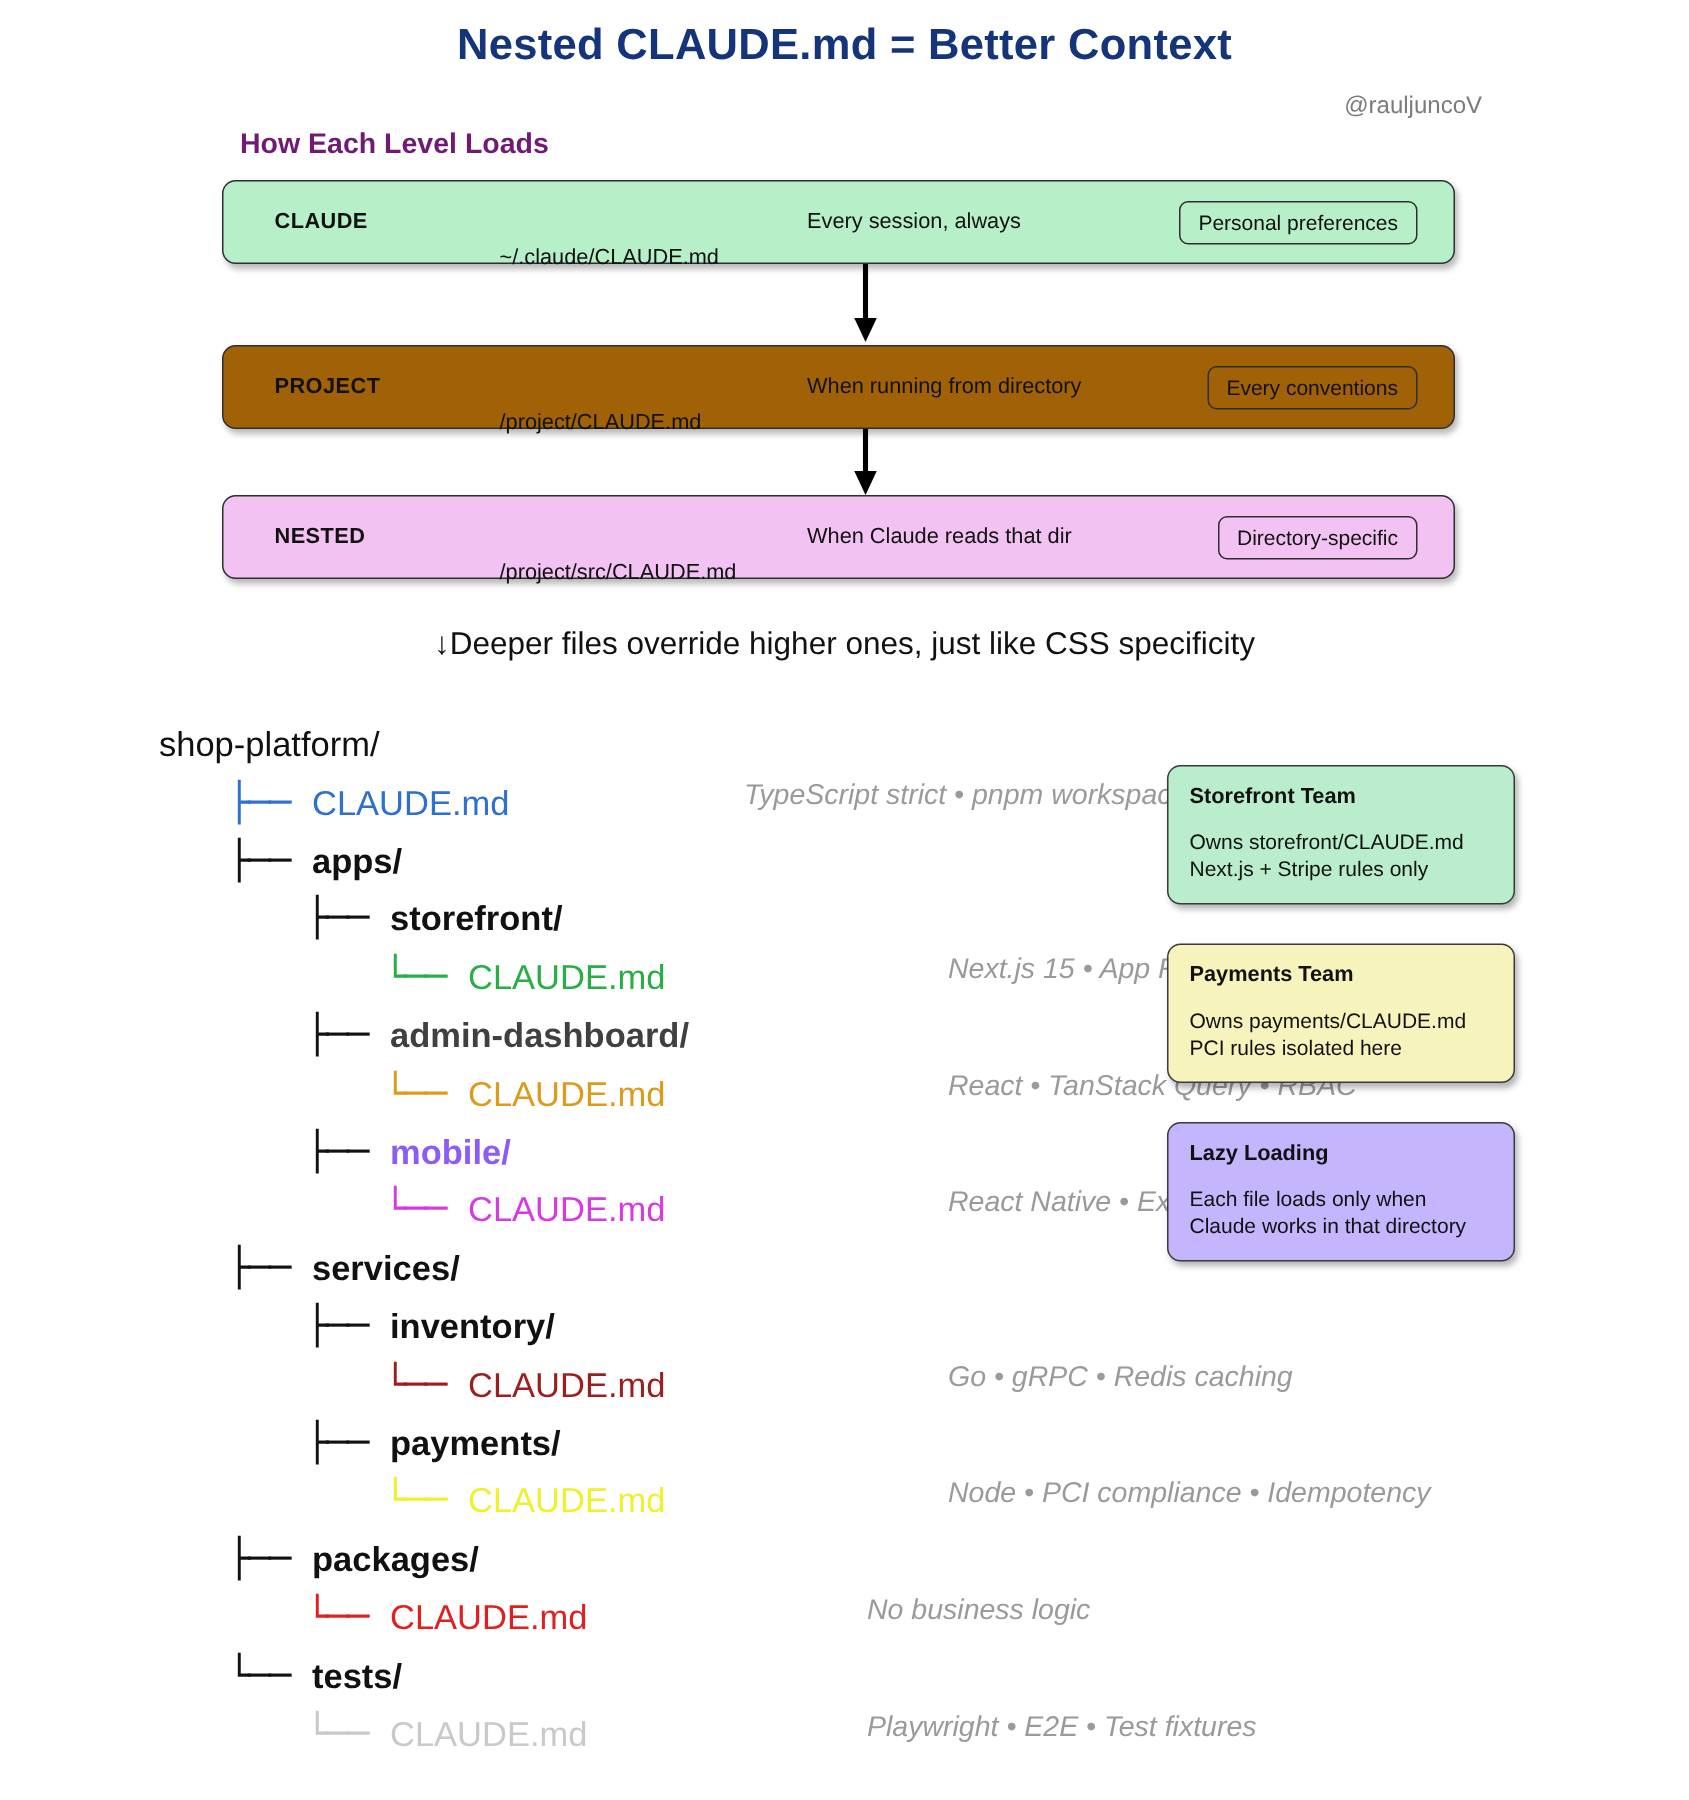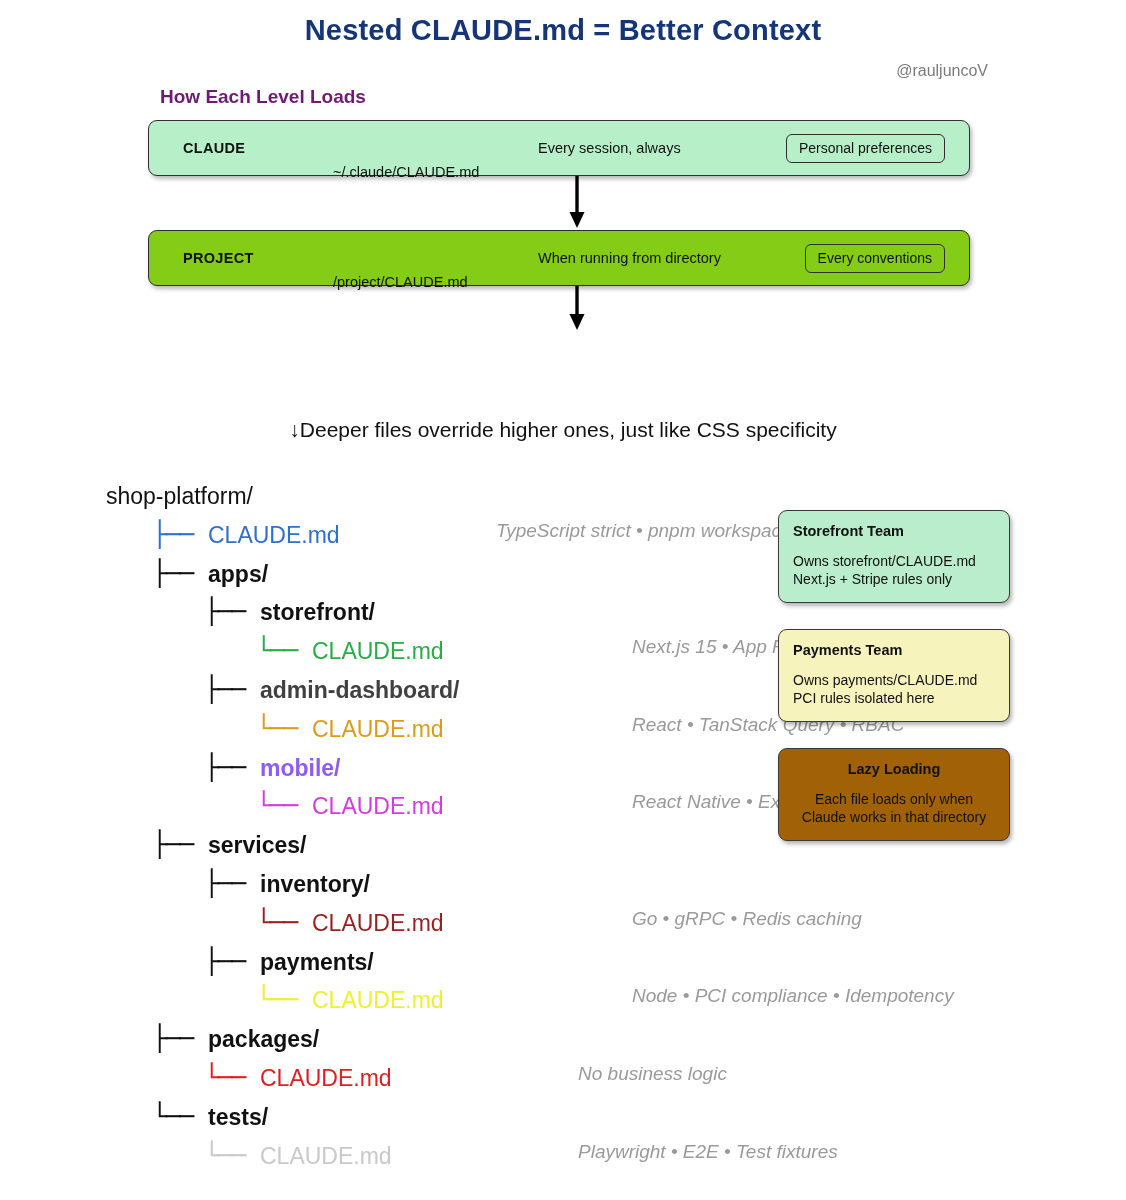--- a/index.html
+++ b/index.html
@@ -50,21 +50,21 @@
   .level-bar {
     position: relative;
     height: 56px;
     border: 1.6px solid #2f2f2f;
     border-radius: 9px;
     display: flex;
     align-items: center;
     box-shadow: 2px 3px 4px rgba(0,0,0,0.28);
   }
   .level-bar.global  { background: #b7f0c8; margin-top: 0; }
-  .level-bar.project { background: #84cc16; margin-top: 54px; }
+  .level-bar.project { background: #a16207; margin-top: 54px; }
   .level-bar.nested  { background: #f2c2f2; margin-top: 44px; }
 
   .lvl-name {
     position: absolute;
     left: 34px;
     font-size: 14.5px;
     font-weight: bold;
     letter-spacing: 0.3px;
   }
   .lvl-path {
@@ -156,21 +156,21 @@
   .cards { position: absolute; left: 778px; top: 510px; width: 232px; }
   .card {
     border: 1.6px solid #3a3a3a;
     border-radius: 9px;
     padding: 12px 14px 14px 14px;
     box-shadow: 2px 3px 4px rgba(0,0,0,0.3);
   }
   .card + .card { margin-top: 26px; }
   .card.green { background: #b9edcb; }
   .card.yellow { background: #f7f3bd; }
-  .card.gray  { background: #a16207; text-align: center; }
+  .card.gray  { background: #c4b5fd; }
   .card-title {
     font-size: 14.5px;
     font-weight: bold;
     margin-bottom: 13px;
   }
   .card-line {
     font-size: 14px;
     line-height: 18px;
   }
 </style>
@@ -204,20 +204,26 @@
     <span class="lvl-badge">Every conventions</span>
   </div>
 
   <div class="arrow" style="top:166px;">
     <svg width="24" height="46" viewBox="0 0 24 46">
         <path d="M12 0 L12 32" stroke="#000" stroke-width="3.4" fill="none"></path>
         <path d="M12 44 L4.5 28 L19.5 28 Z" fill="#000"></path>
       </svg>
   </div>
 
+  <div class="level-bar nested">
+    <span class="lvl-name">NESTED</span>
+    <span class="lvl-path">/project/src/CLAUDE.md</span>
+    <span class="lvl-when">When Claude reads that dir</span>
+    <span class="lvl-badge">Directory-specific</span>
+  </div>
 
 </div>
 
 <div class="override-note">↓Deeper files override higher ones, just like CSS specificity</div>
 
 <div class="tree">
   <div class="tree-row">
     <span class="root">shop-platform/</span>
   </div>
   <div id="tree-rows">

